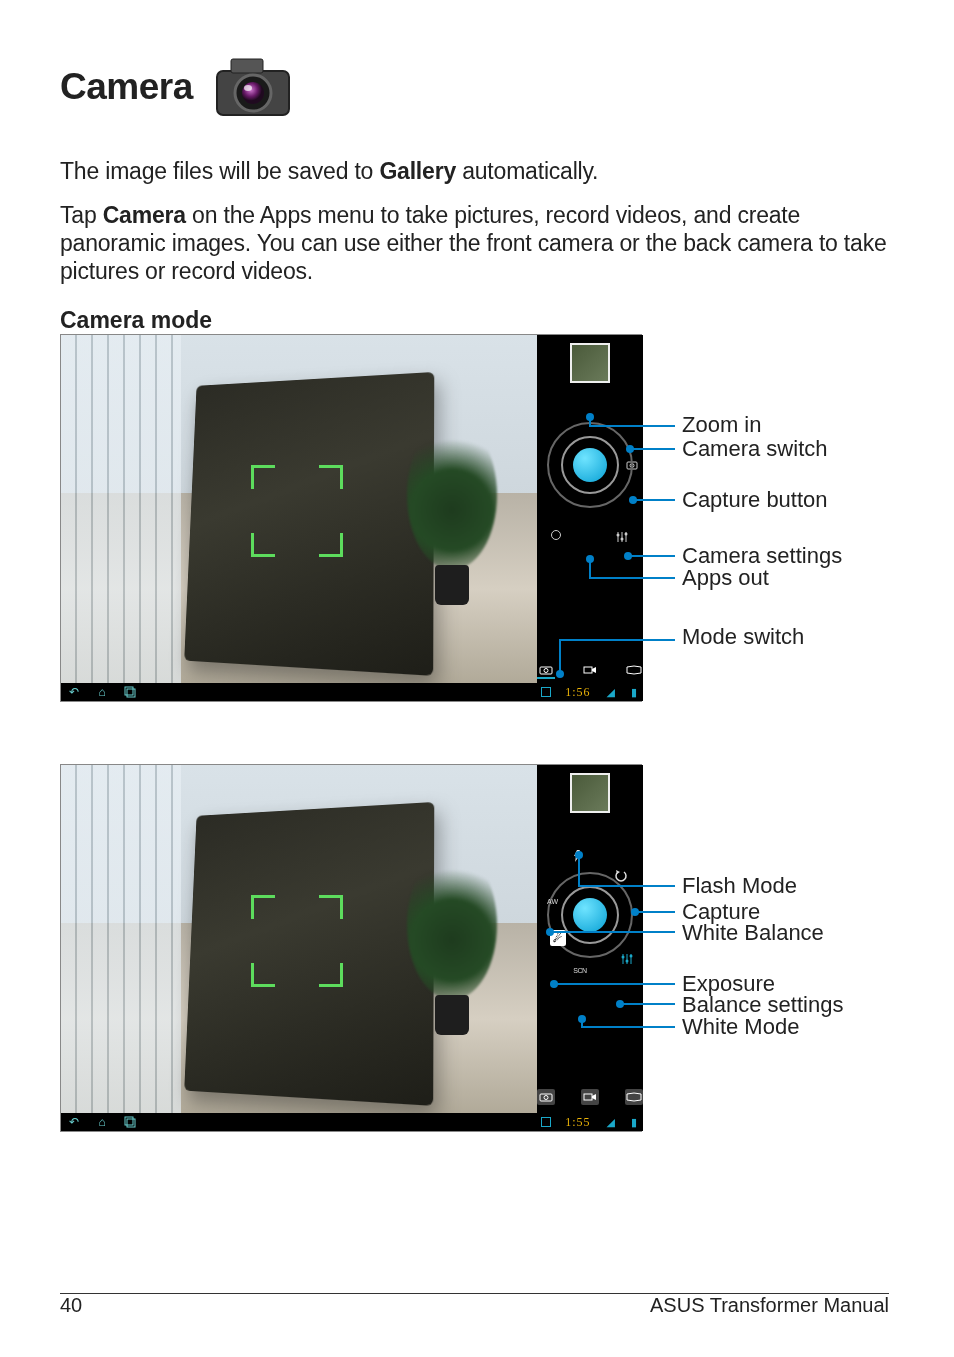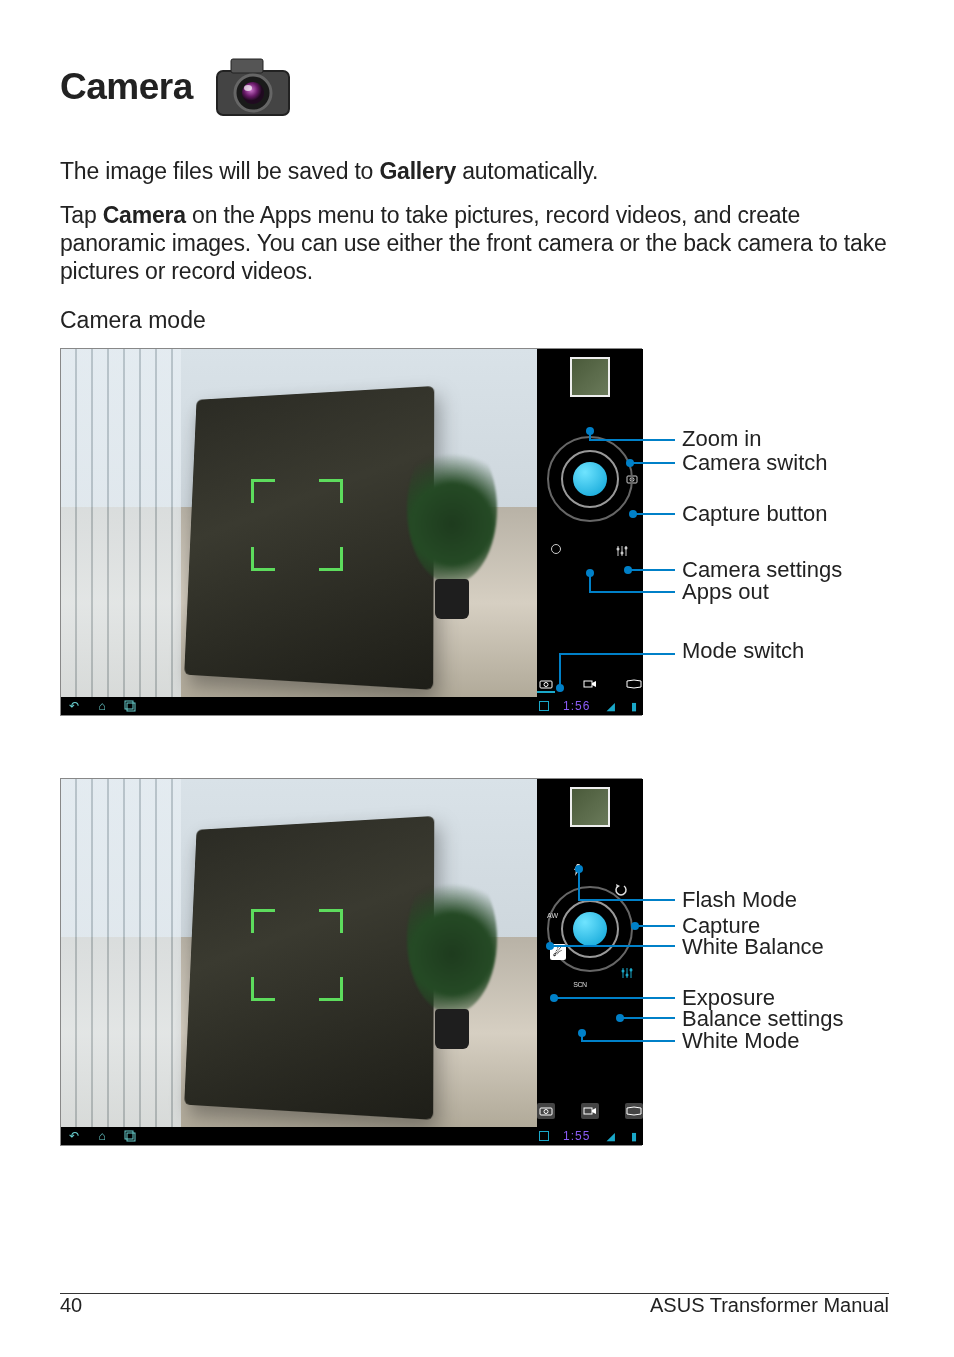--- a/index.html
+++ b/index.html
@@ -3,42 +3,42 @@
 <meta charset="utf-8">
 <style>
   * { box-sizing: border-box; margin: 0; padding: 0; }
   html, body { width: 954px; background: #fff; font-family: "Myriad Pro", "Segoe UI", Arial, sans-serif; color: #222; }
   .page { width: 954px; min-height: 1357px; padding: 45px 65px 30px 60px; position: relative; }
   .title-row { display: flex; align-items: center; gap: 18px; margin-bottom: 28px; }
   .title-row h1 { font-size: 37px; font-weight: 700; letter-spacing: -0.5px; }
   .cam-icon { width: 84px; height: 84px; }
   .para { font-size: 23px; line-height: 1.22; margin-bottom: 16px; letter-spacing: -0.2px; }
   .bold { font-weight: 700; }
-  .subhead { font-size: 23px; font-weight: 400; margin-top: 22px; margin-bottom: 14px; }
+  .subhead { font-size: 23px; font-weight: 700; margin-top: 22px; }
   .figure-wrap { position: relative; width: 840px; height: 390px; margin-bottom: 40px; }
   .screenshot { position: absolute; left: 0; top: 0; width: 582px; height: 368px; background: #1a1a1a; border: 1px solid #888; }
   .viewfinder { position: absolute; left: 0; top: 0; width: 476px; height: 350px; overflow: hidden; }
   .room { position: absolute; inset: 0; }
   .floor { position: absolute; left: 0; bottom: 0; width: 100%; height: 55%; background: linear-gradient(180deg, #b8b2a6 0%, #d6cfc2 50%, #b0a998 100%); }
   .wall  { position: absolute; left: 0; top: 0; width: 100%; height: 50%; background: linear-gradient(180deg, #d9e2e8 0%, #cdd6dc 100%); }
   .window-frame { position: absolute; left: 0; top: 0; width: 120px; height: 100%; background: repeating-linear-gradient(90deg, #e8eff4 0 14px, #aab6bd 14px 16px); opacity: .7; }
   .plant { position: absolute; right: 40px; top: 70px; width: 90px; height: 200px; }
   .plant .pot { position: absolute; bottom: 0; left: 28px; width: 34px; height: 40px; background: #1e1e1e; border-radius: 4px 4px 6px 6px; }
   .plant .leaves { position: absolute; bottom: 35px; left: 0; width: 90px; height: 150px; background: radial-gradient(circle at 50% 60%, #1e3b1e 0%, #254a25 40%, transparent 70%); border-radius: 50%; filter: blur(1px); }
   .art { position: absolute; left: 120px; top: 40px; width: 250px; height: 290px; background: linear-gradient(160deg, #2b2b24 0%, #3a3a30 40%, #1e1e18 100%); transform: perspective(600px) rotateY(-14deg) rotateX(6deg); border-radius: 6px; box-shadow: 4px 10px 20px rgba(0,0,0,.35); }
   .focus-box { position: absolute; left: 190px; top: 130px; width: 92px; height: 92px; }
   .focus-box span { position: absolute; width: 24px; height: 24px; border: 3px solid #5ddc5d; }
   .focus-box .tl { left: 0; top: 0; border-right: none; border-bottom: none; }
   .focus-box .tr { right: 0; top: 0; border-left: none; border-bottom: none; }
   .focus-box .bl { left: 0; bottom: 0; border-right: none; border-top: none; }
   .focus-box .br { right: 0; bottom: 0; border-left: none; border-top: none; }
   .navbar { position: absolute; left: 0; bottom: 0; width: 582px; height: 18px; background: #000; display: flex; align-items: center; padding: 0 6px; gap: 14px; }
   .navbar .nav-ic { width: 14px; height: 14px; color: #6ad1d1; display: inline-flex; align-items: center; justify-content: center; font-size: 12px; }
   .navbar .spacer { flex: 1; }
-  .navbar .clock { color: #8b5cf6; font-size: 12px; font-family: Liberation Sans, sans-serif; letter-spacing: 1px; }
+  .navbar .clock { color: #eab308; font-size: 12px; font-family: Liberation Serif, serif; letter-spacing: 1px; }
   .navbar .stat { color: #1aa8c9; font-size: 11px; margin-left: 2px; }
   .navbar .sq { width:10px; height:10px; border:1px solid #1aa8c9; }
   .right-panel { position: absolute; left: 476px; top: 0; width: 106px; height: 350px; background: #000; }
   .thumb { position: absolute; top: 8px; left: 50%; transform: translateX(-50%); width: 40px; height: 40px; background: linear-gradient(135deg,#4a5a3a,#6a7a5a); border: 2px solid #eee; }
   .capture-ring { position: absolute; top: 130px; left: 50%; transform: translate(-50%,-50%); width: 86px; height: 86px; border: 2px solid #666; border-radius: 50%; }
   .capture-ring2 { position: absolute; top: 130px; left: 50%; transform: translate(-50%,-50%); width: 58px; height: 58px; border: 2px solid #999; border-radius: 50%; }
   .capture-btn { position: absolute; top: 130px; left: 50%; transform: translate(-50%,-50%); width: 34px; height: 34px; background: radial-gradient(circle at 35% 30%, #6fe4ff, #08a0d4); border-radius: 50%; }
   .small-ic { position: absolute; width: 14px; height: 14px; display: flex; align-items: center; justify-content: center; color: #ccc; font-size: 10px; }
   .around-top    { top: 76px;  left: 50%; transform: translateX(-50%); }
   .around-right  { top: 130px; right: 4px; transform: translateY(-50%); }

